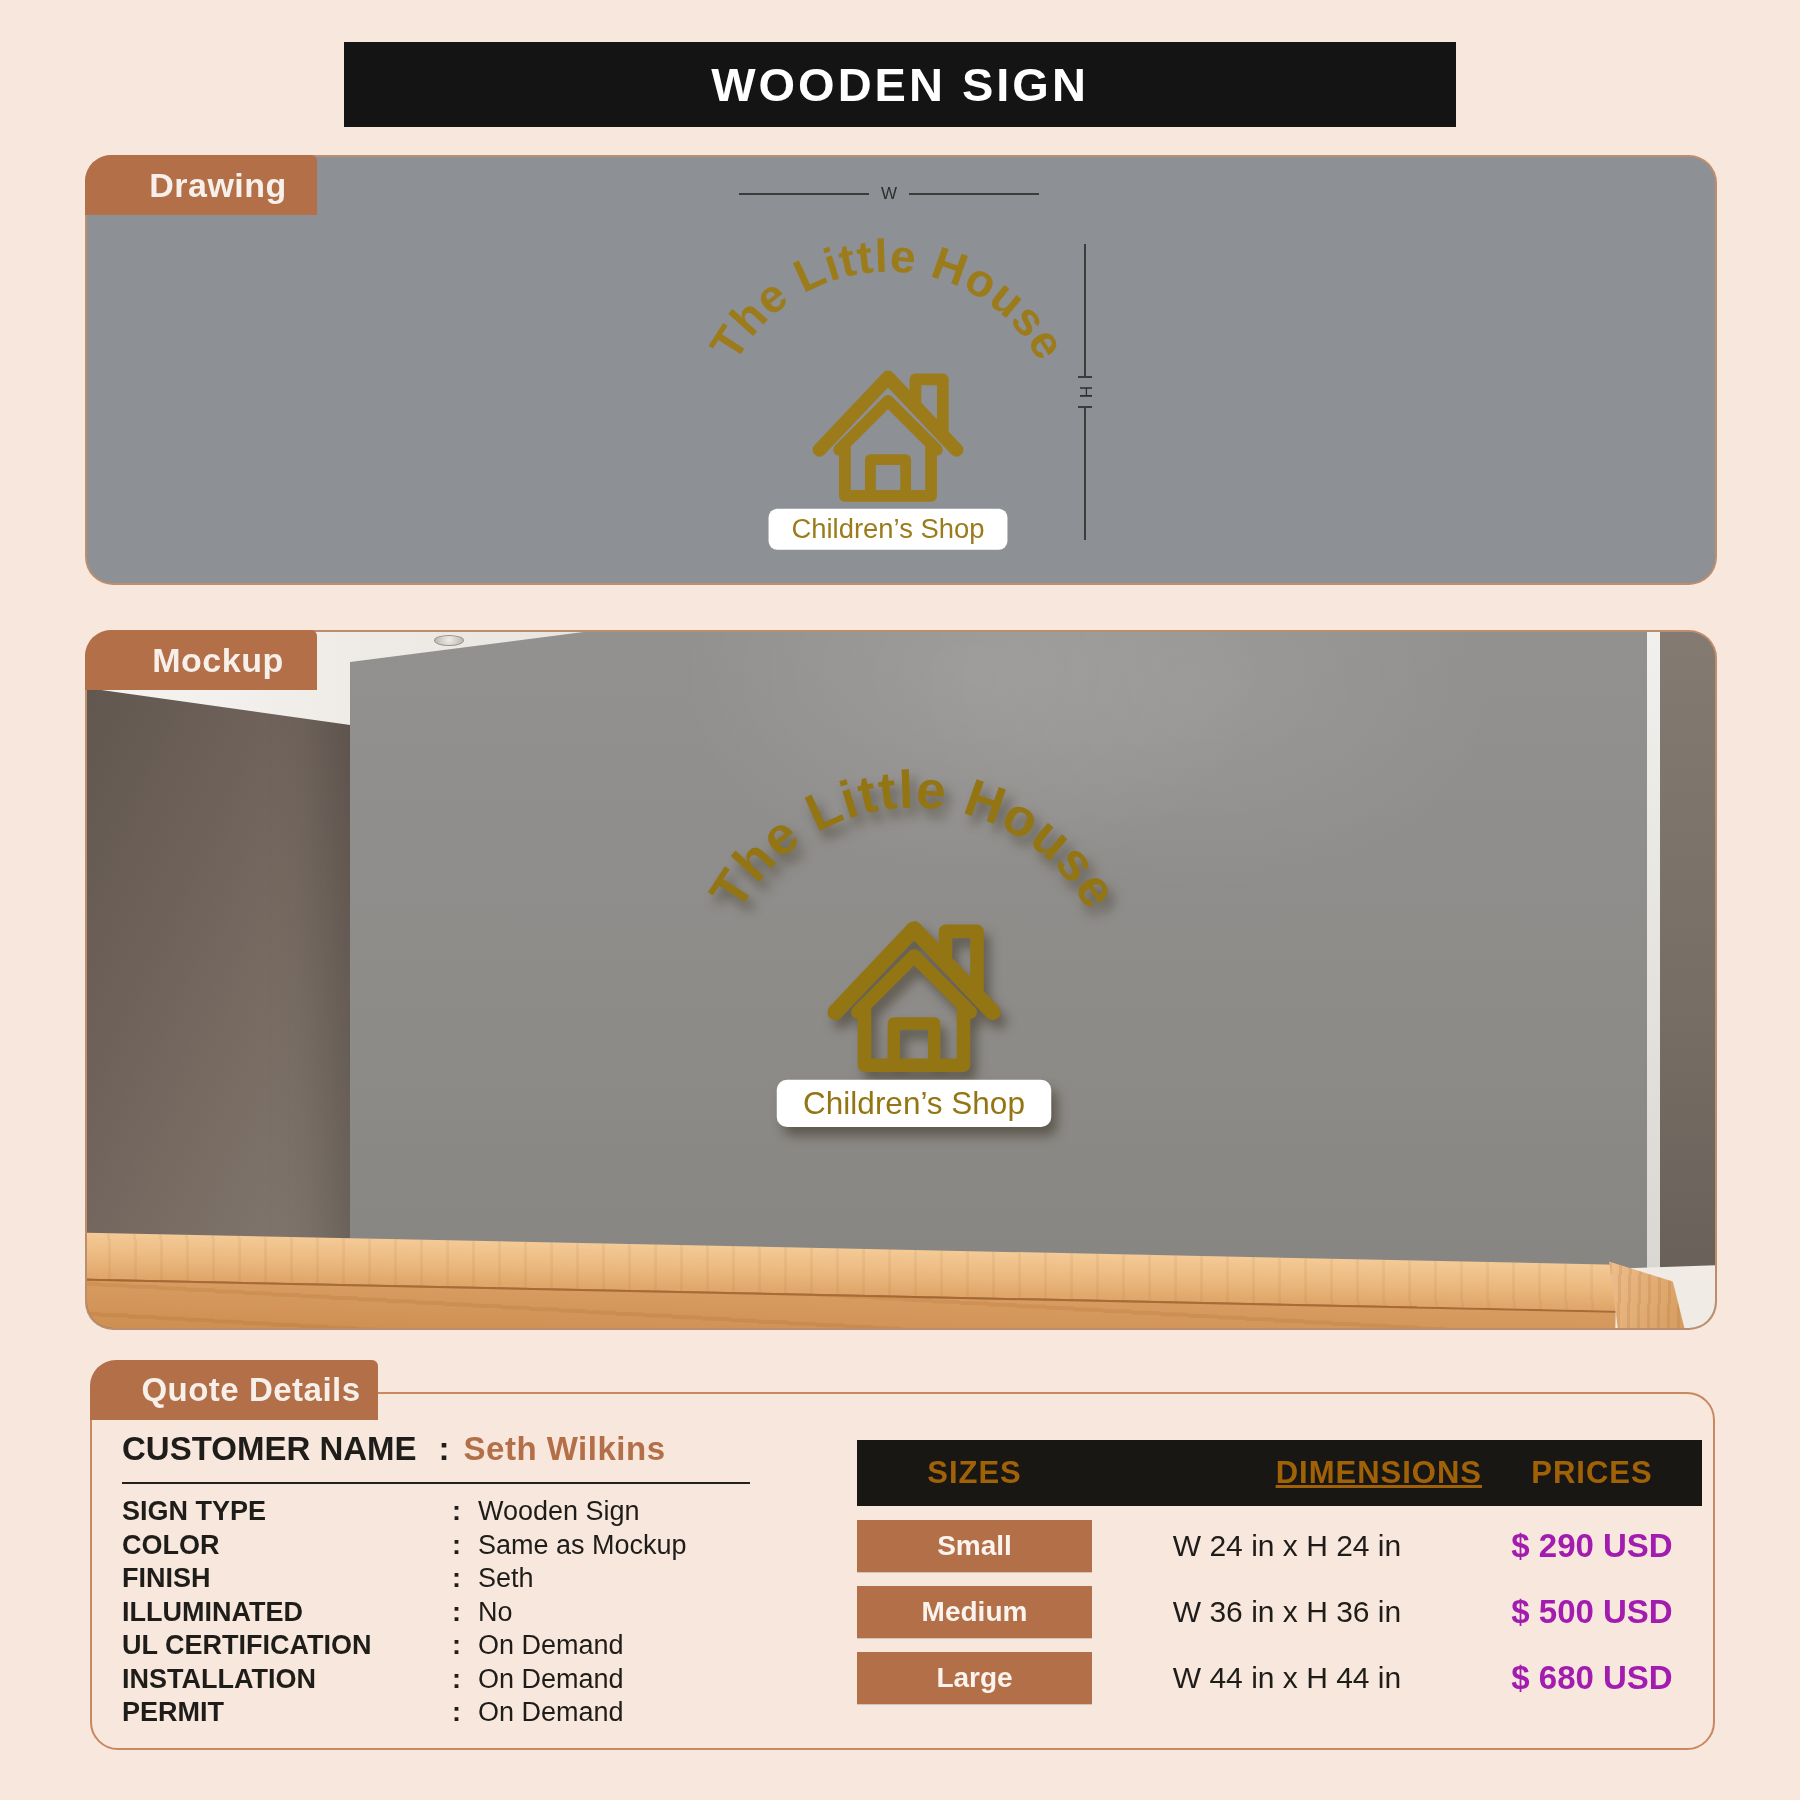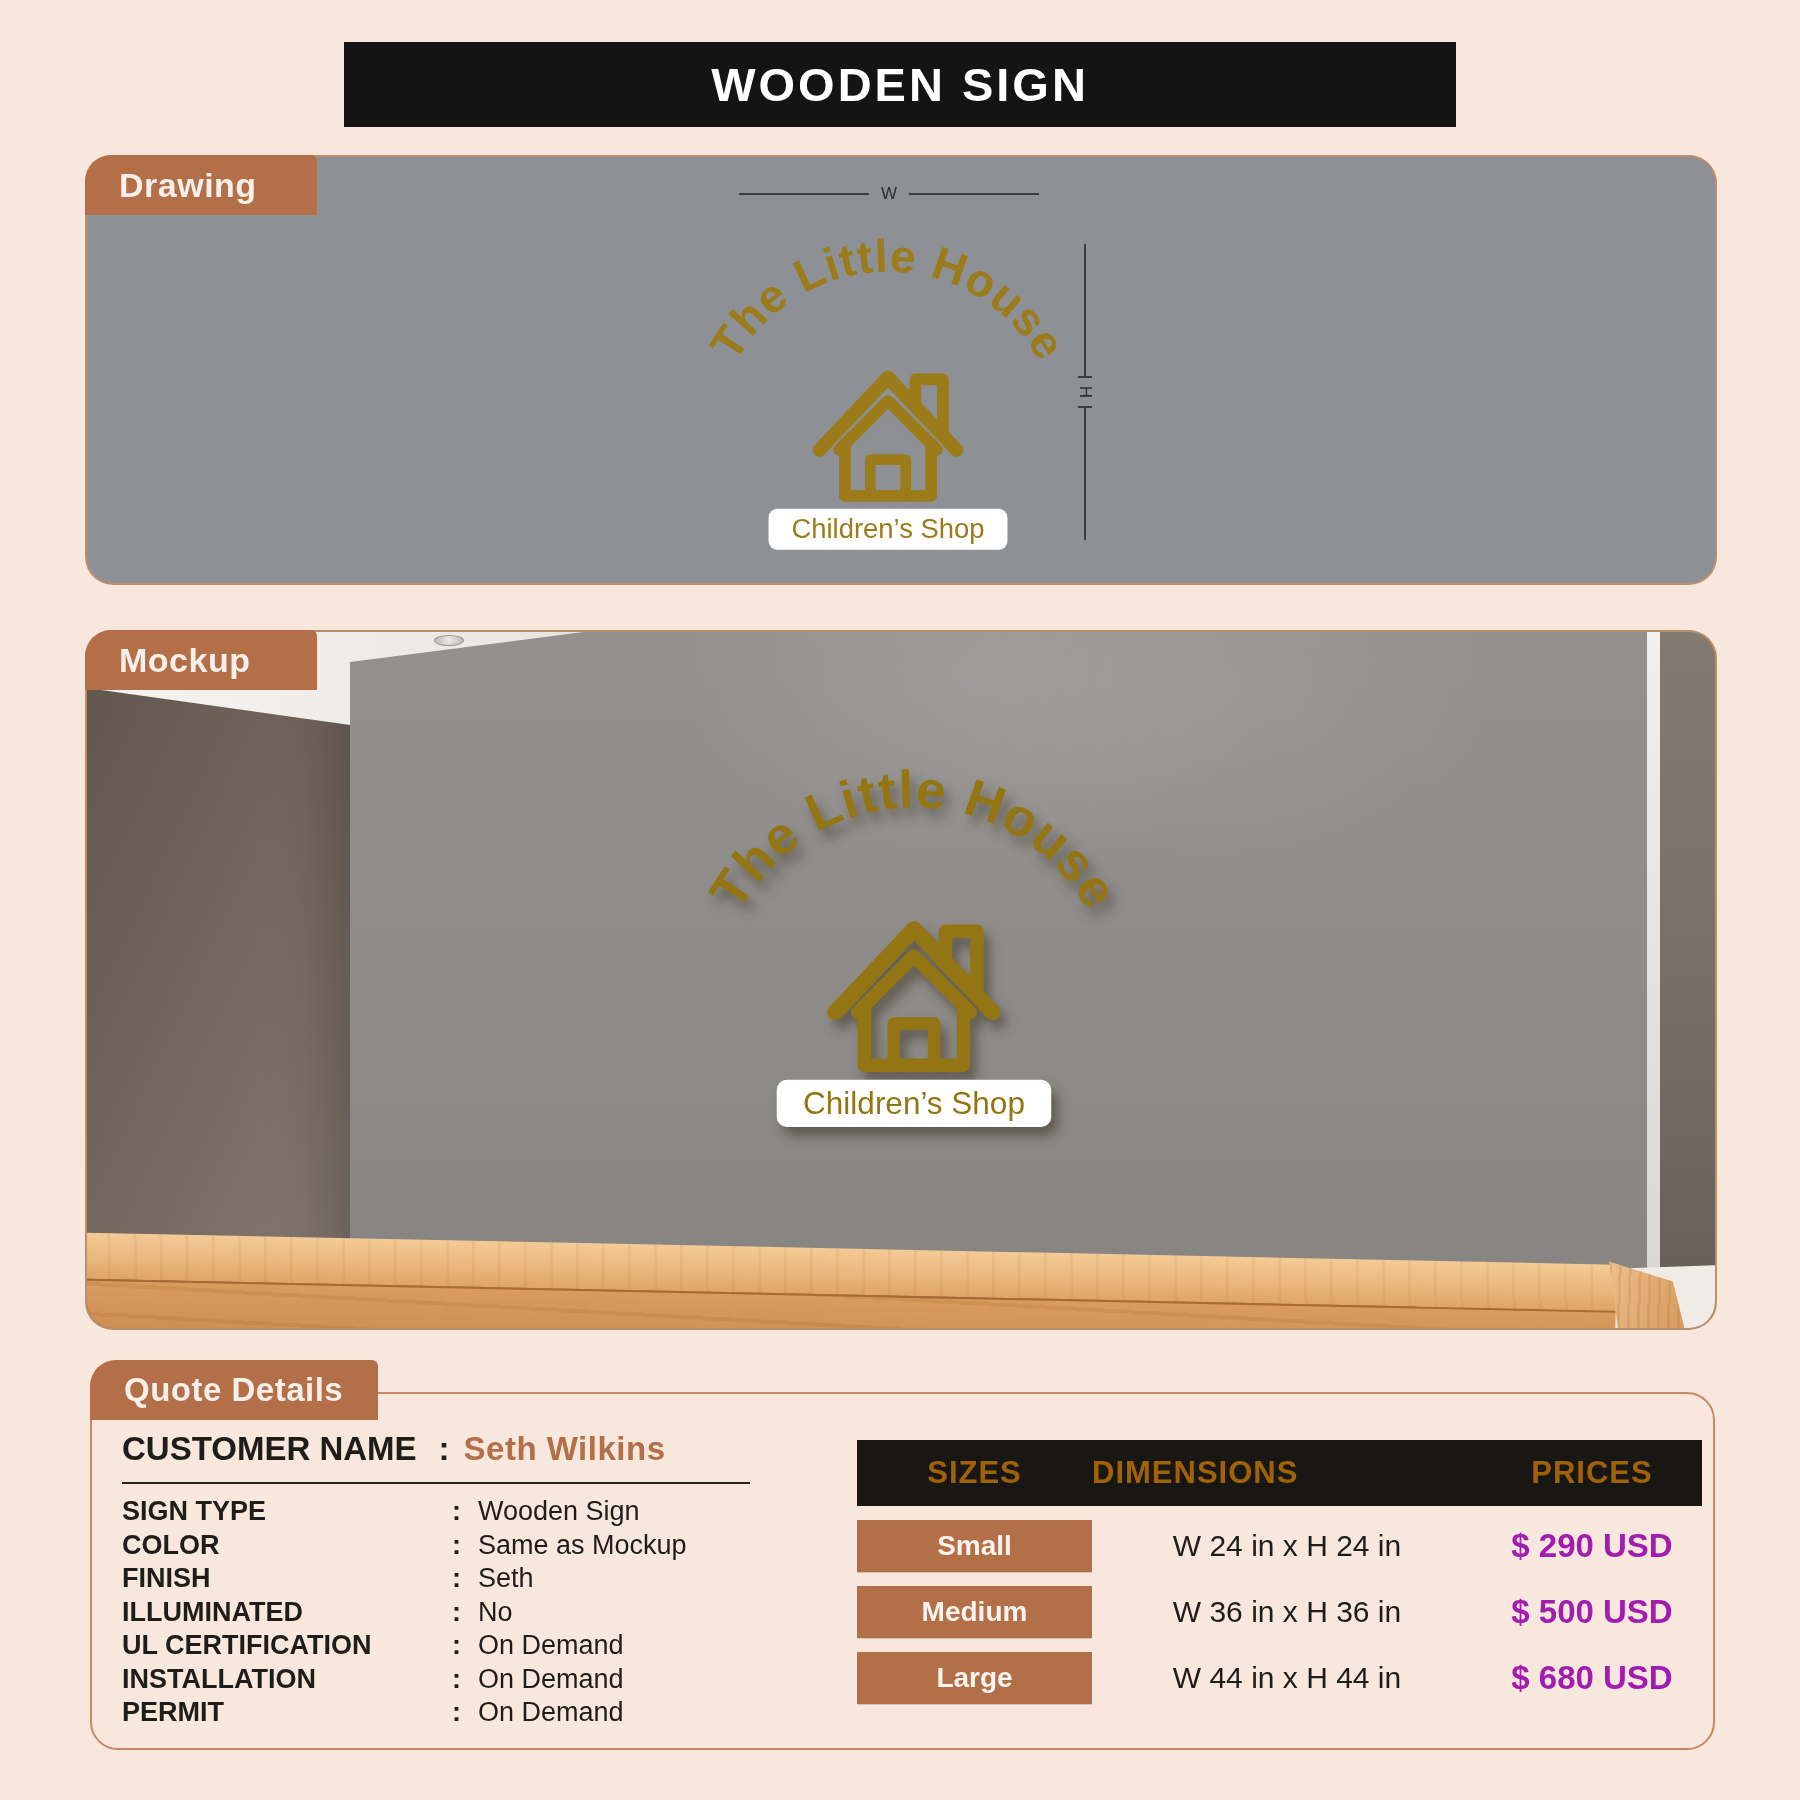--- a/index.html
+++ b/index.html
@@ -20,20 +20,21 @@
   }
 
   
   .tab{
     background:#b26f48;color:#f7efe9;font-weight:bold;
     height:60px;display:flex;align-items:center;
     padding-left:34px;box-sizing:border-box;
     border-radius:26px 6px 0 0;
     font-size:34px;letter-spacing:.5px;
     z-index:20;
+    justify-content:center;
   }
 
   
   .drawing-panel{
     left:85px;top:155px;width:1632px;height:430px;
     background:#8d9094;border:2px solid rgba(201,141,99,.8);
     border-radius:28px;box-sizing:border-box;
   }
   .tab-drawing{left:85px;top:155px;width:232px;}
 
@@ -142,21 +143,21 @@
   .field-row .lab{width:330px;font-size:27px;font-weight:bold;white-space:nowrap;}
   .field-row .col{width:26px;font-size:27px;font-weight:bold;}
   .field-row .val{font-size:27px;white-space:nowrap;}
 
   .ptable{left:765px;top:46px;width:845px;}
   .ptable-header{
     height:66px;background:#191714;color:#a16207;display:flex;align-items:center;
     font-weight:bold;font-size:31px;letter-spacing:1px;
   }
   .pcol1{width:235px;text-align:center;}
-  .pcol2{width:390px;text-align:left;}
+  .pcol2{width:390px;text-align:right;text-decoration:underline;}
   .pcol3{width:220px;text-align:center;}
   .prow{display:flex;align-items:center;margin-top:14px;height:52px;}
   .size-badge{
     width:235px;height:52px;background:#b26f48;color:#fbf4ee;
     font-weight:bold;font-size:28px;display:flex;align-items:center;justify-content:center;
     box-shadow:0 1px 0 rgba(0,0,0,.15);
   }
   .prow .dims{width:390px;text-align:center;font-size:30px;color:#1f1d1a;}
   .prow .price{width:220px;text-align:center;font-size:33px;font-weight:bold;color:#a21caf;}
 </style>

